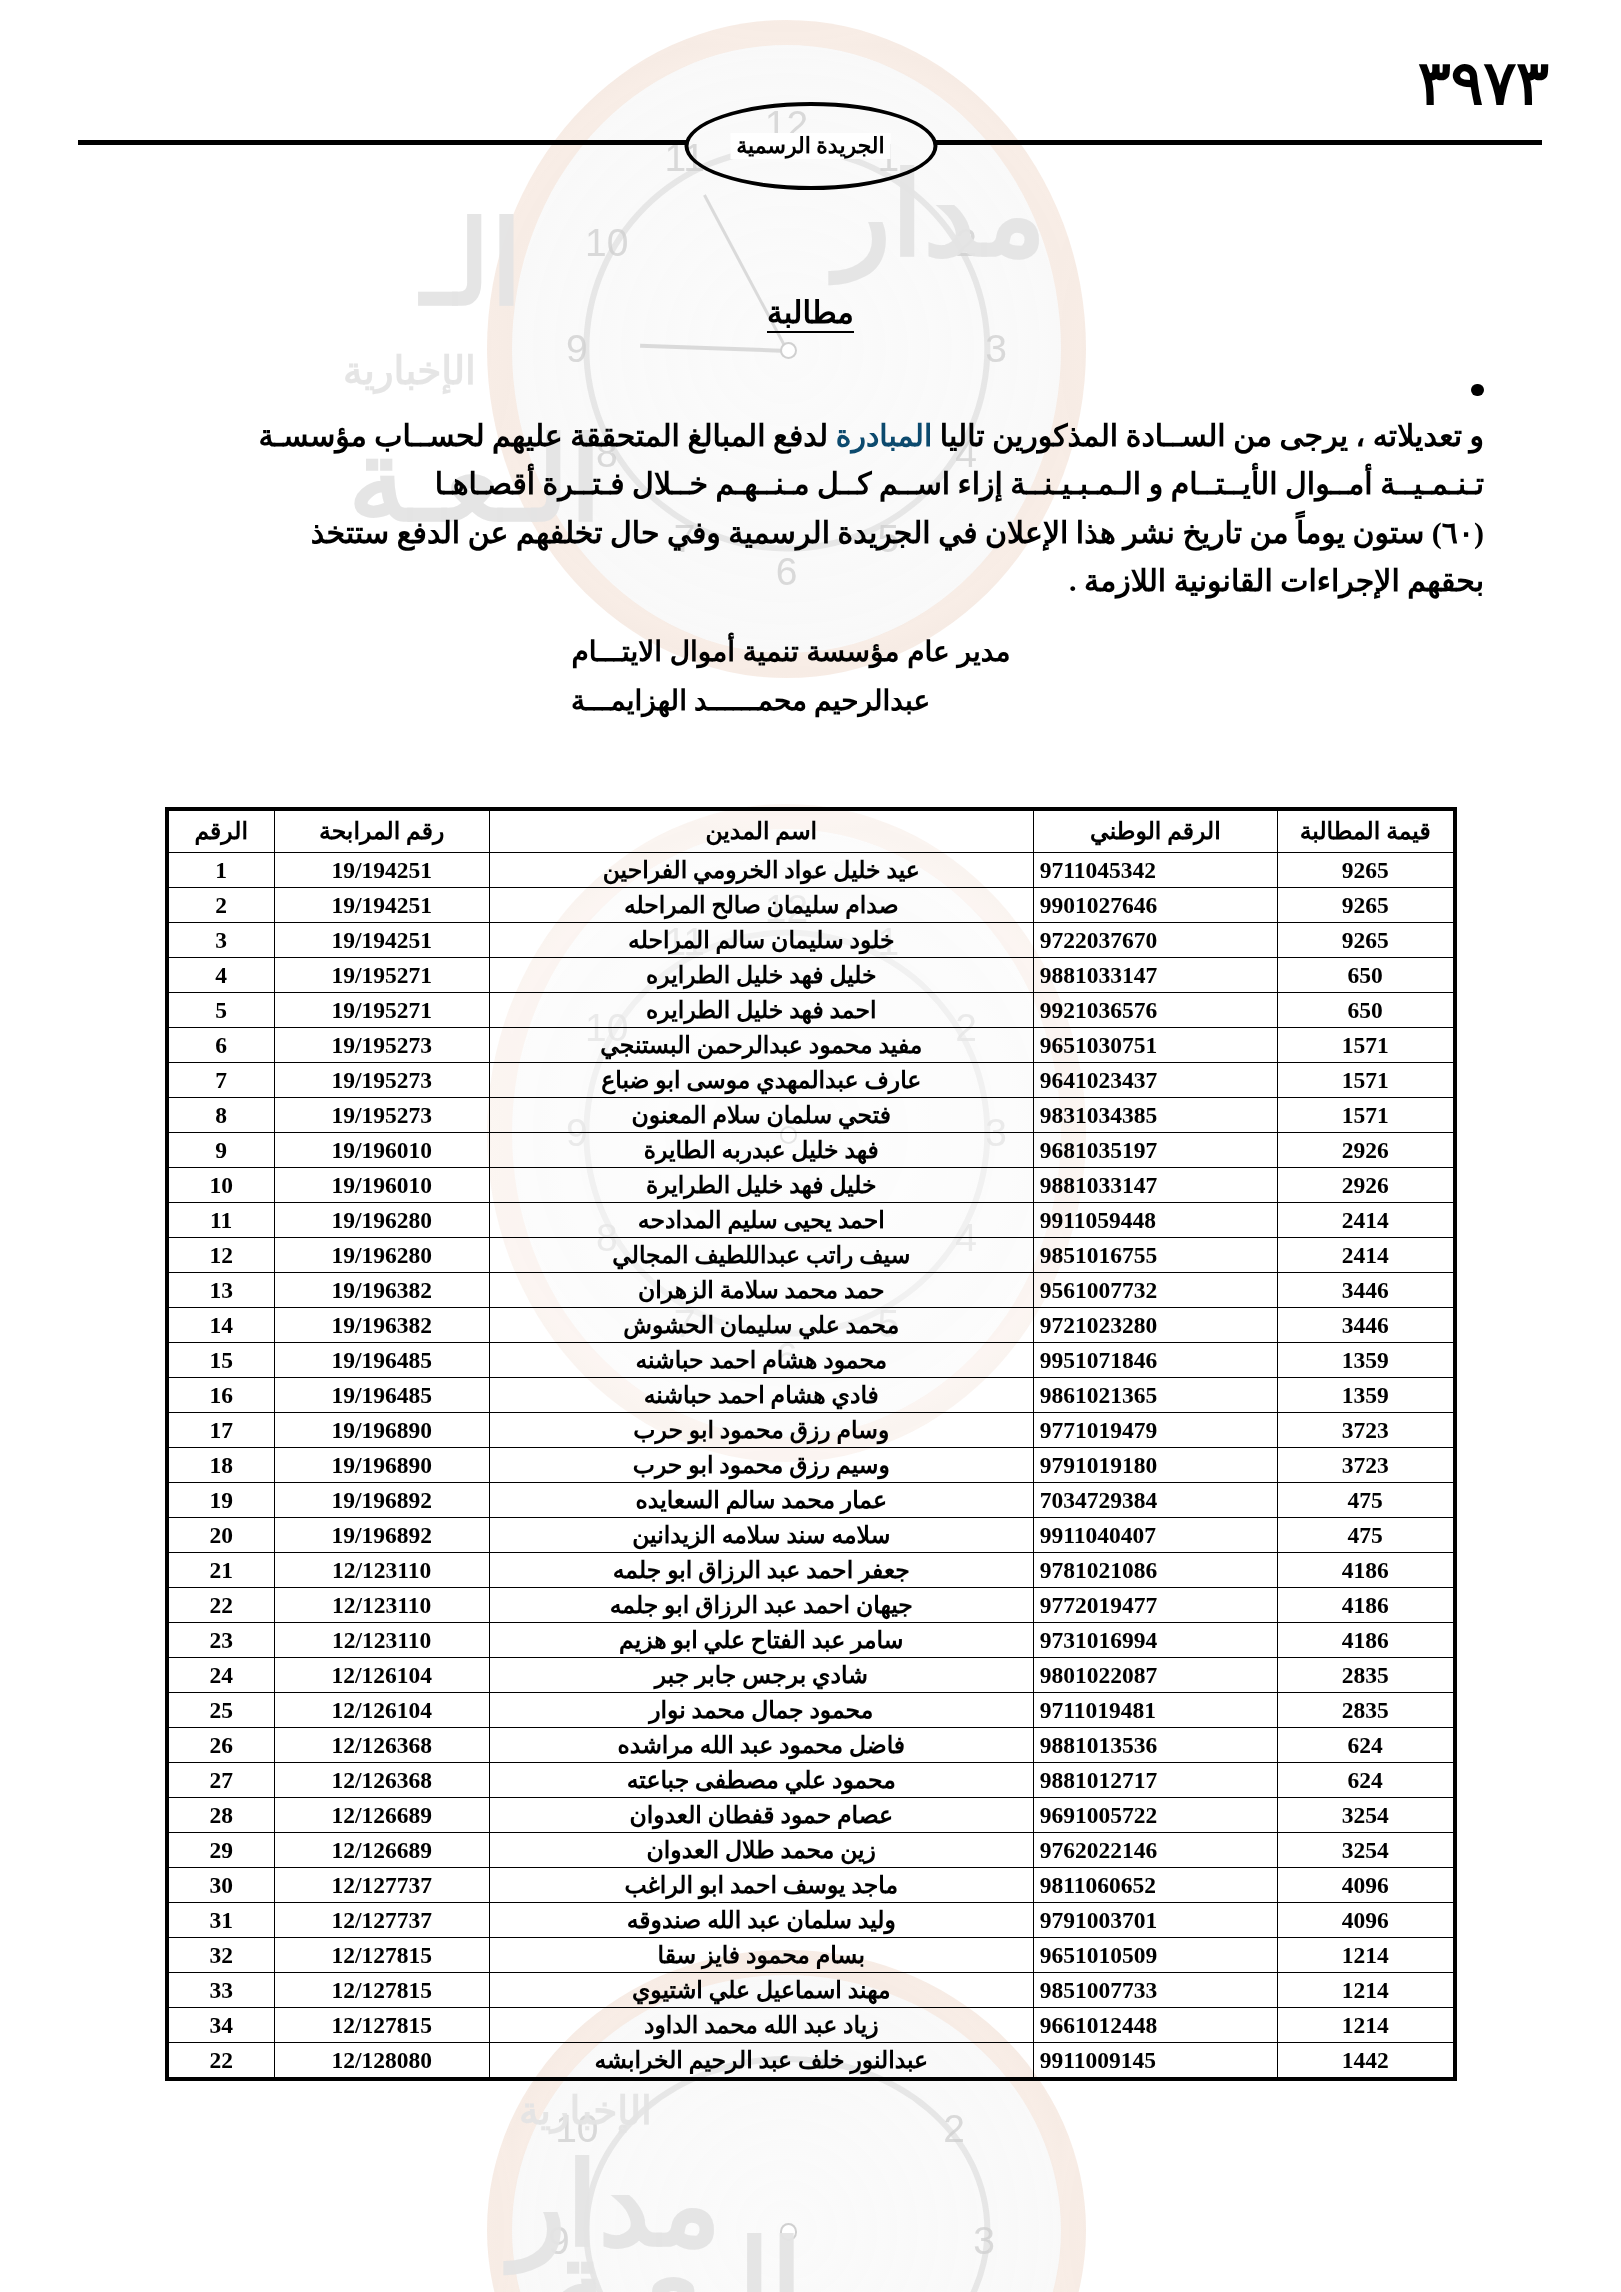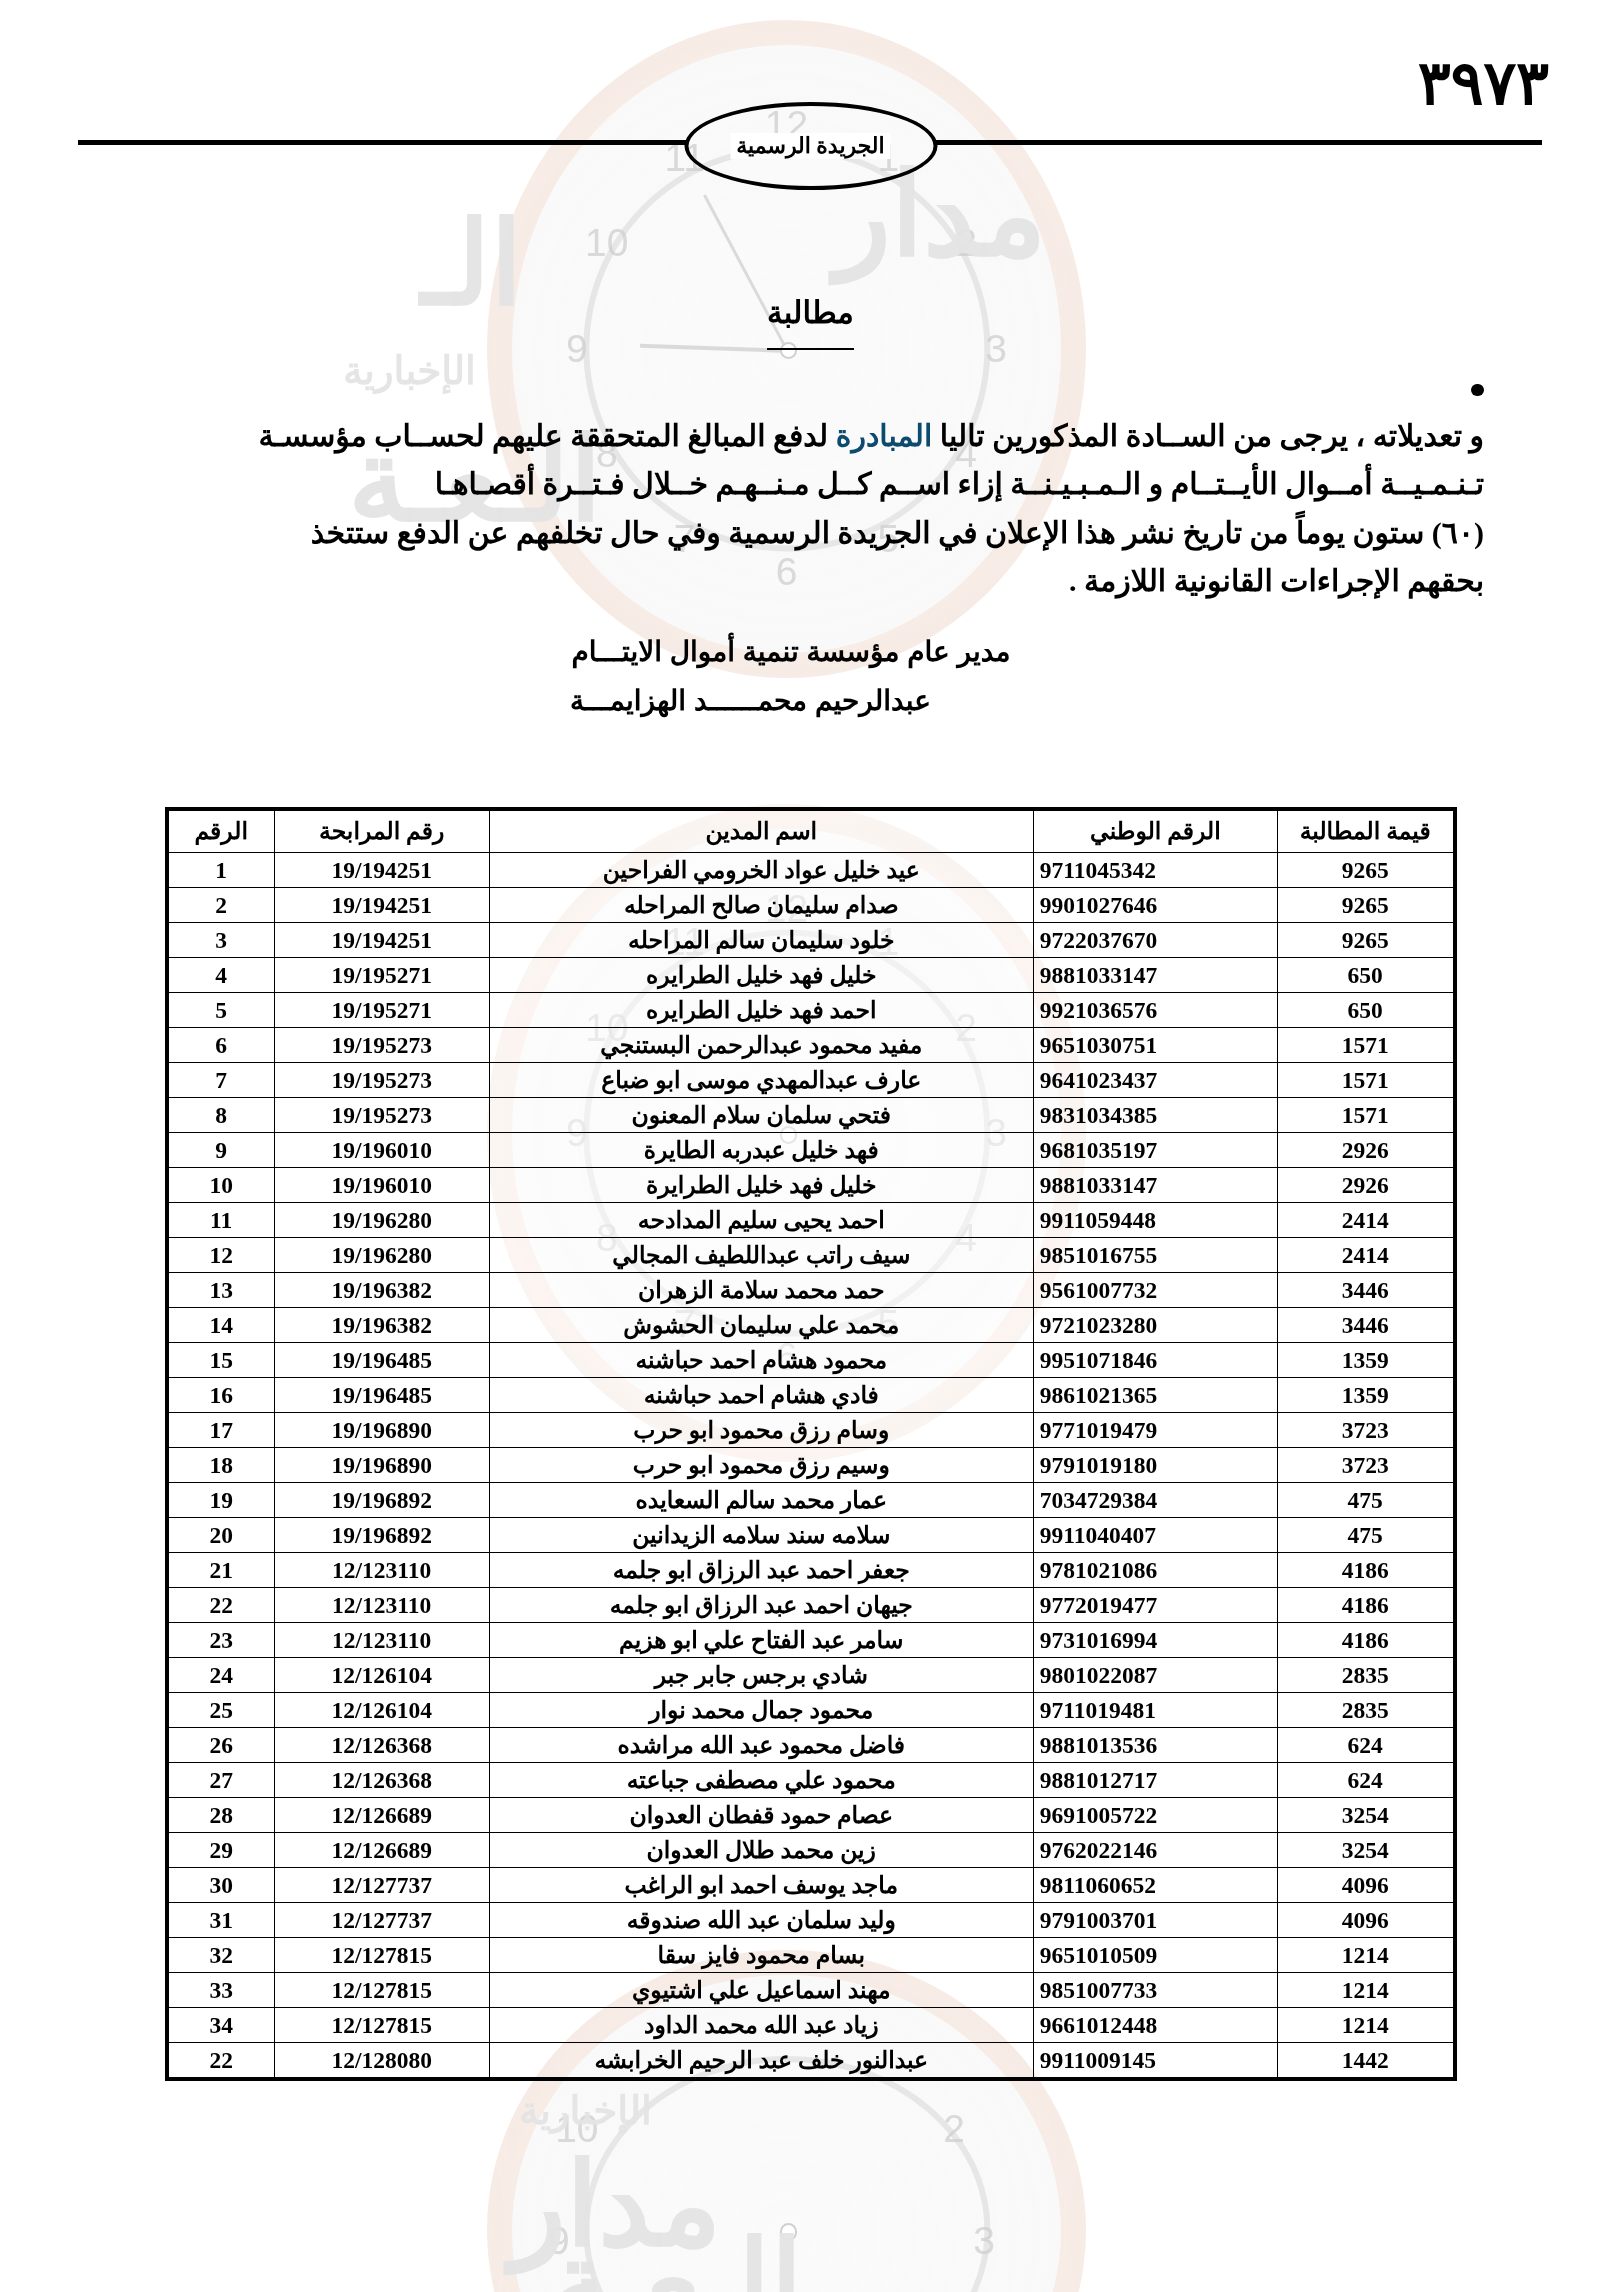--- a/index.html
+++ b/index.html
@@ -139,21 +139,21 @@
     top: 294px;
     left: 0;
     width: 1621px;
     text-align: center;
     font-weight: bold;
     font-size: 31px;
     z-index: 5;
   }
   .notice-title span {
     border-bottom: 2.9px double #000;
-    padding-bottom: 18px;
+    padding-bottom: 1px;
   }
   .notice-body {
     position: absolute;
     top: 363px;
     right: 137px;
     width: 1353px;
     font-size: 30px;
     font-weight: bold;
     line-height: 1.62;
     text-align: justify;
@@ -181,21 +181,21 @@
     z-index: 5;
   }
   .sig-line {
     font-family: "Liberation Sans", sans-serif;
     font-weight: bold;
     font-size: 28px;
     text-align: center;
     line-height: 1.75;
   }
   .sig-line.one  { padding-right: 39px; }
-  .sig-line.two  { padding-right: 120px; }
+  .sig-line.two  { padding-right: 120px; font-family: Liberation Serif, serif; }
 
   
   .table-wrap {
     position: absolute;
     top: 810px;
     left: 50%;
     transform: translateX(-50%);
     width: 1286px;
     z-index: 5;
   }

